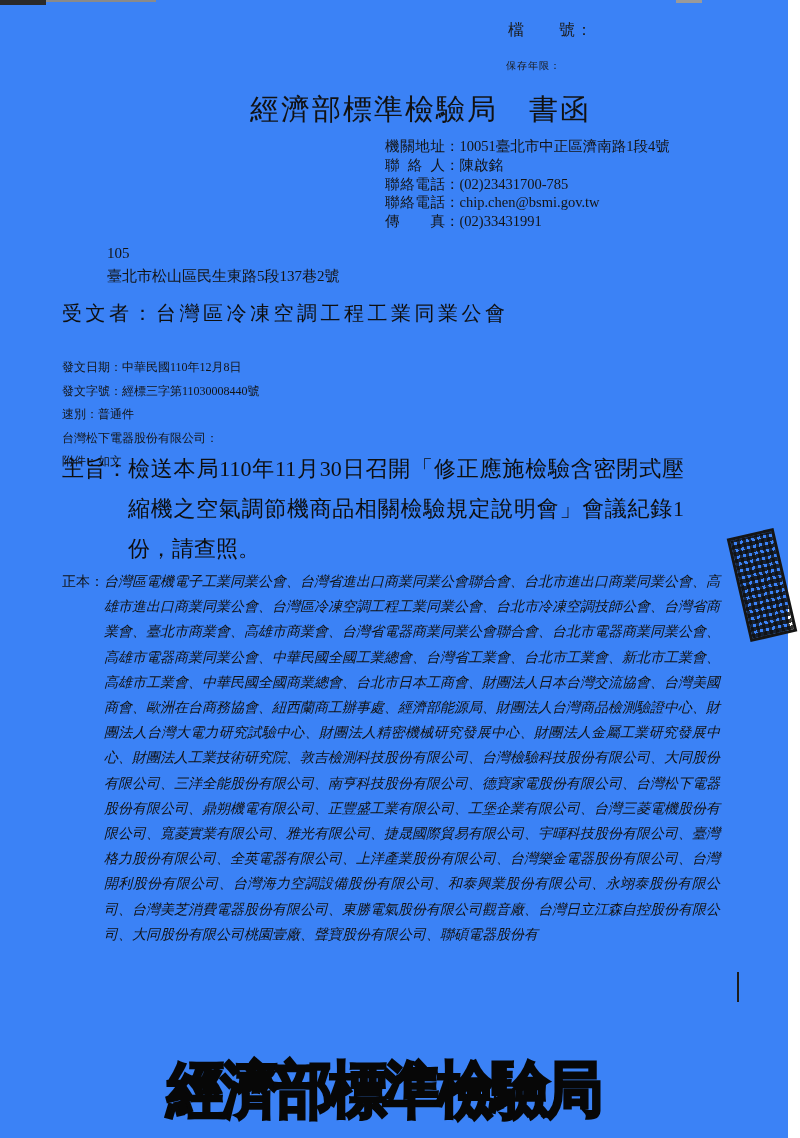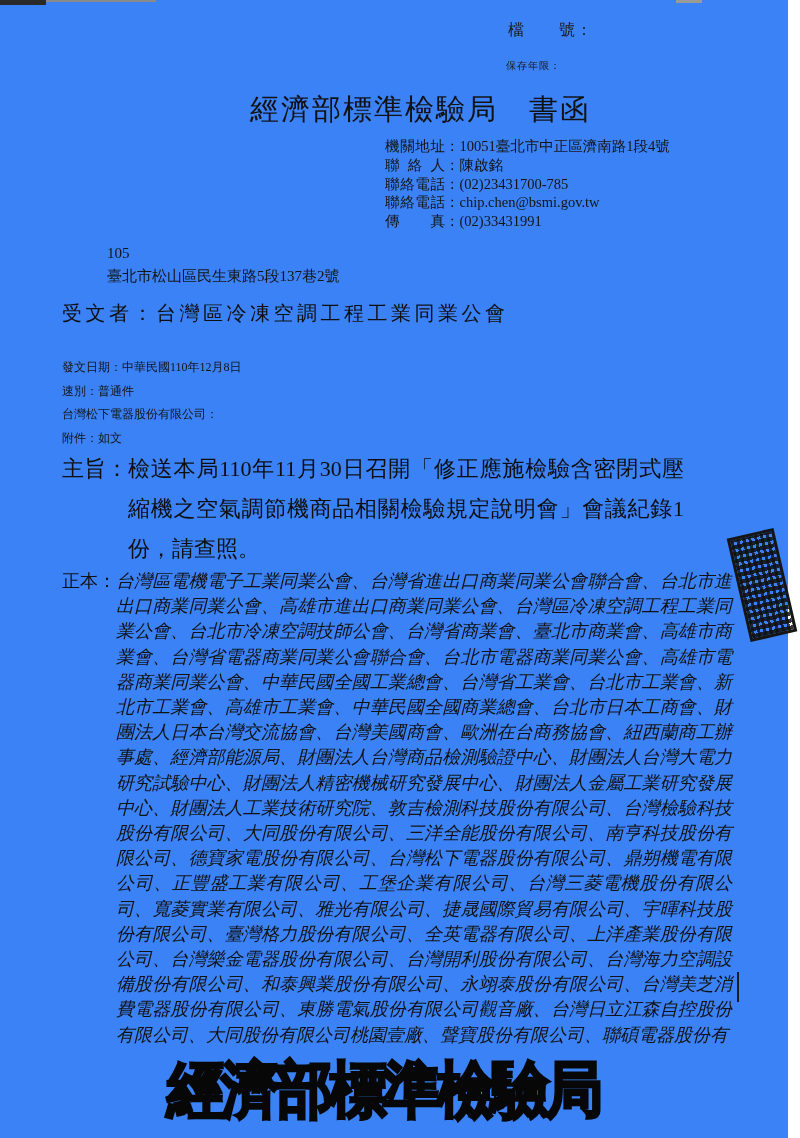--- a/index.html
+++ b/index.html
@@ -33,21 +33,21 @@
 
   
   .meta{position:absolute;left:62px;top:340px;font-size:12px;line-height:23.5px;color:#141414;margin-top:16px;}
 
   
   .subject{position:absolute;left:62px;top:449px;display:flex;font-size:22px;line-height:40px;color:#0e0e0e;}
   .subject .lbl{white-space:nowrap;flex:0 0 auto;}
   .subject .txt{width:556px;text-align:justify;}
 
   
-  .copyto{position:absolute;left:62px;top:569px;display:flex;font-size:18px;line-height:25.2px;color:#111;}
+  .copyto{position:absolute;left:62px;top:569px;display:flex;font-size:14px;line-height:25.2px;color:#111;}
   .copyto .lbl{white-space:nowrap;flex:0 0 auto;}
   .copyto .txt{width:616px;text-align:justify;font-style:italic;}
 
   
   .seal{
     position:absolute;left:738px;top:532px;width:42px;height:100px;
     border:3px solid #151515;
     transform:rotate(-13deg);
     background:
       repeating-linear-gradient(90deg,rgba(15,15,15,.8) 0 3px,rgba(255,255,255,0) 3px 6px),
@@ -103,20 +103,21 @@
     <div>105</div>
     <div>臺北市松山區民生東路5段137巷2號</div>
   </div>
 
   <div class="recipient">
     <span>受文者：</span><span>台灣區冷凍空調工程工業同業公會</span>
   </div>
 
   <div class="meta">
     <div>發文日期：中華民國110年12月8日</div>
+    <div>發文字號：經標三字第11030008440號</div>
     <div>速別：普通件</div>
     <div>台灣松下電器股份有限公司：</div>
     <div>附件：如文</div>
   </div>
 
   <div class="subject">
     <span class="lbl">主旨：</span>
     <span class="txt">檢送本局110年11月30日召開「修正應施檢驗含密閉式壓縮機之空氣調節機商品相關檢驗規定說明會」會議紀錄1份，請查照。</span>
   </div>
 

